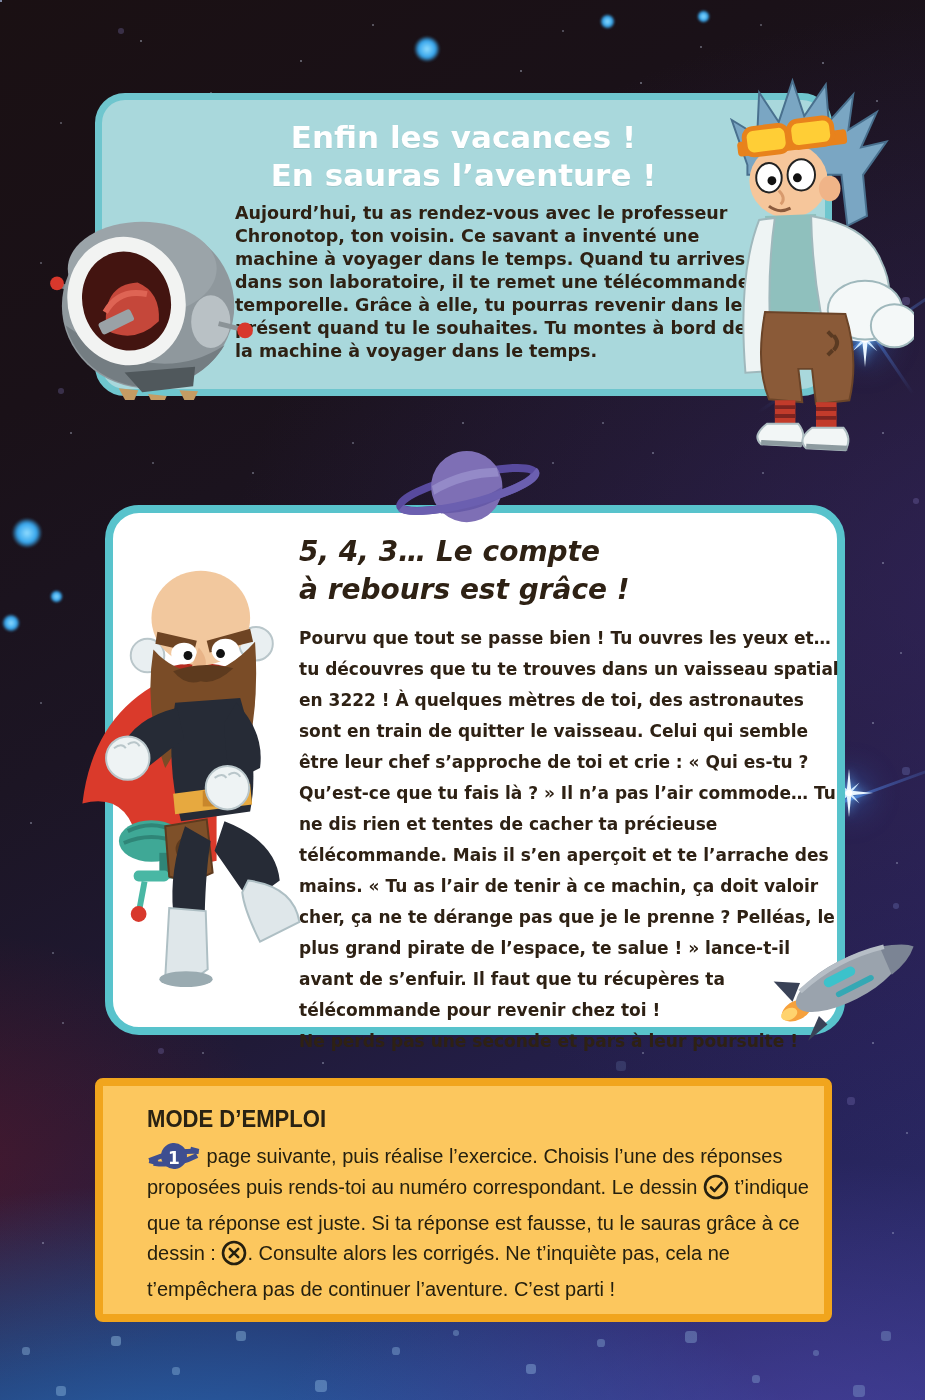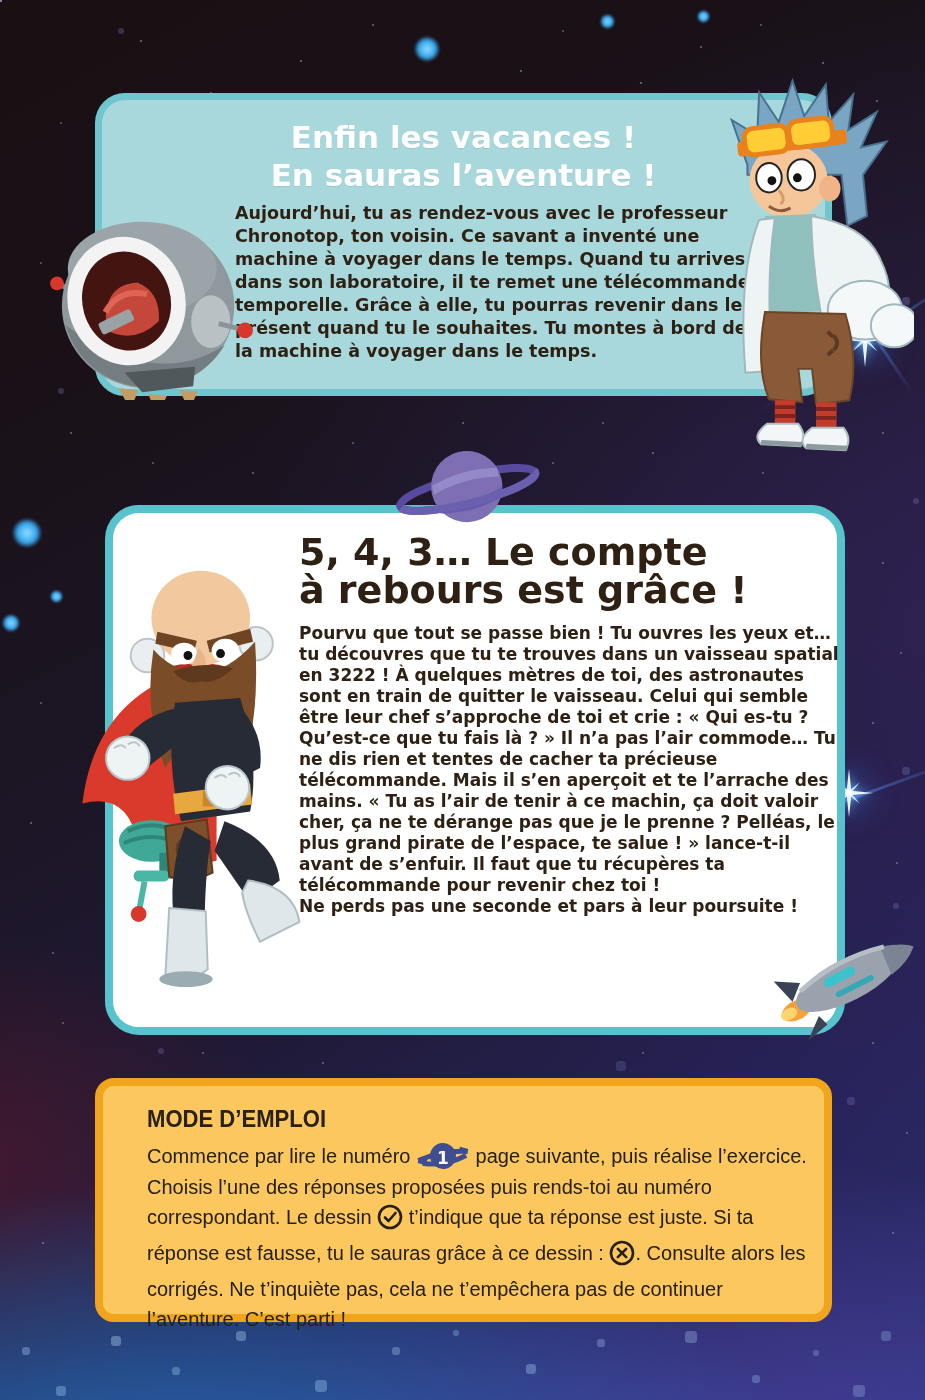--- a/index.html
+++ b/index.html
@@ -70,25 +70,25 @@
   .panel1{left:95px;top:93px;width:737px;height:303px;background:var(--c-panel1_bg,#a9d8dc);
     border:7px solid var(--c-panel1_border,#6fc6ce);border-radius:30px;}
   .p1-title{position:absolute;left:0;right:0;top:18px;text-align:center;
     font-weight:bold;font-size:31px;line-height:38px;color:var(--c-title_light,#fff);
     text-shadow:0 1px 0 rgba(0,0,0,.08);}
   .p1-body{position:absolute;left:133px;top:102px;width:522px;
     font-weight:bold;font-size:17.5px;line-height:23px;color:var(--c-text_dark,#2e2114);}
   .panel2{left:105px;top:505px;width:740px;height:530px;background:var(--c-panel2_bg,#fff);
     border:8px solid var(--c-panel2_border,#58c3cc);border-radius:34px;}
   .p2-title{position:absolute;left:186px;top:20px;
-    font-weight:bold;font-size:38px;line-height:38px;color:var(--c-text_dark,#2e2114);}
+    font-weight:bold;font-size:28px;line-height:38px;color:var(--c-text_dark,#2e2114);font-style:italic;}
   .p2-body{position:absolute;left:186px;top:110px;width:548px;white-space:pre-line;
-    font-weight:bold;font-size:17px;line-height:21px;color:var(--c-text_dark,#2e2114);}
+    font-weight:bold;font-size:17px;line-height:31px;color:var(--c-text_dark,#2e2114);}
   .panel3{left:95px;top:1078px;width:737px;height:244px;background:var(--c-panel3_bg,#fcc75e);
-    border:8px solid var(--c-panel3_border,#f1a51d);border-radius:19px;
+    border:8px solid var(--c-panel3_border,#f1a51d);border-radius:8px;
     font-family:"Liberation Sans",sans-serif;}
   .p3-heading{position:absolute;left:44px;top:20px;font-weight:800;font-size:23px;line-height:26px;
     color:#292213;transform:scaleX(.96);transform-origin:left;}
   .p3-text{position:absolute;left:44px;top:54px;width:662px;
     font-size:20px;line-height:30px;color:var(--c-panel3_text,#25200f);}
   .inline-ico{display:inline-block;vertical-align:-6px;}
   .num-badge{position:relative;display:inline-block;width:54px;height:32px;vertical-align:-9px;}
   .num-badge .num{position:absolute;left:0;top:3px;width:54px;text-align:center;
     font-weight:bold;font-size:17px;color:#fff;font-family:"DejaVu Sans",sans-serif;}
   
@@ -281,21 +281,21 @@
         <polygon points="30,12 32,30 30,48 28,30" fill="#cfe8ff"></polygon>
         <polygon points="12,30 30,32 48,30 30,28" fill="#cfe8ff"></polygon>
       </g>
       <circle cx="30" cy="30" r="4" fill="#ffffff"></circle>
     </svg>
   </div>
 
   <div class="panel panel3">
     <div class="p3-heading">MODE D’EMPLOI</div>
     <div class="p3-text">
-      <span>Commence par lire le numéro </span><span class="num-badge"><svg width="54" height="32" viewBox="0 0 54 32">
+      <span class="num-badge"><svg width="54" height="32" viewBox="0 0 54 32">
             <g transform="rotate(-6 27 16)">
               <path d="M2 18 Q 27 10 52 14" stroke="#3e4e90" stroke-width="5" fill="none"></path>
               <circle cx="27" cy="16" r="13" fill="#3e4e90"></circle>
               <path d="M2 18 L10 21 M52 14 L44 11" stroke="#3e4e90" stroke-width="5"></path>
               <path d="M6 21 Q 27 27 50 18" stroke="#3e4e90" stroke-width="5" fill="none"></path>
             </g>
           </svg><span class="num">1</span></span><span> page suivante, puis réalise l’exercice. Choisis l’une des réponses proposées puis rends-toi au numéro correspondant. Le dessin </span><span class="inline-ico"><svg width="26" height="26" viewBox="0 0 26 26">
             <circle cx="13" cy="13" r="11" fill="none" stroke="#25200f" stroke-width="2.6"></circle>
             <path d="M8 13.5 l3.5 3.5 L18.5 9" fill="none" stroke="#25200f" stroke-width="2.6" stroke-linecap="round" stroke-linejoin="round"></path>
           </svg></span><span> t’indique que ta réponse est juste. Si ta réponse est fausse, tu le sauras grâce à ce dessin : </span><span class="inline-ico"><svg width="26" height="26" viewBox="0 0 26 26">

